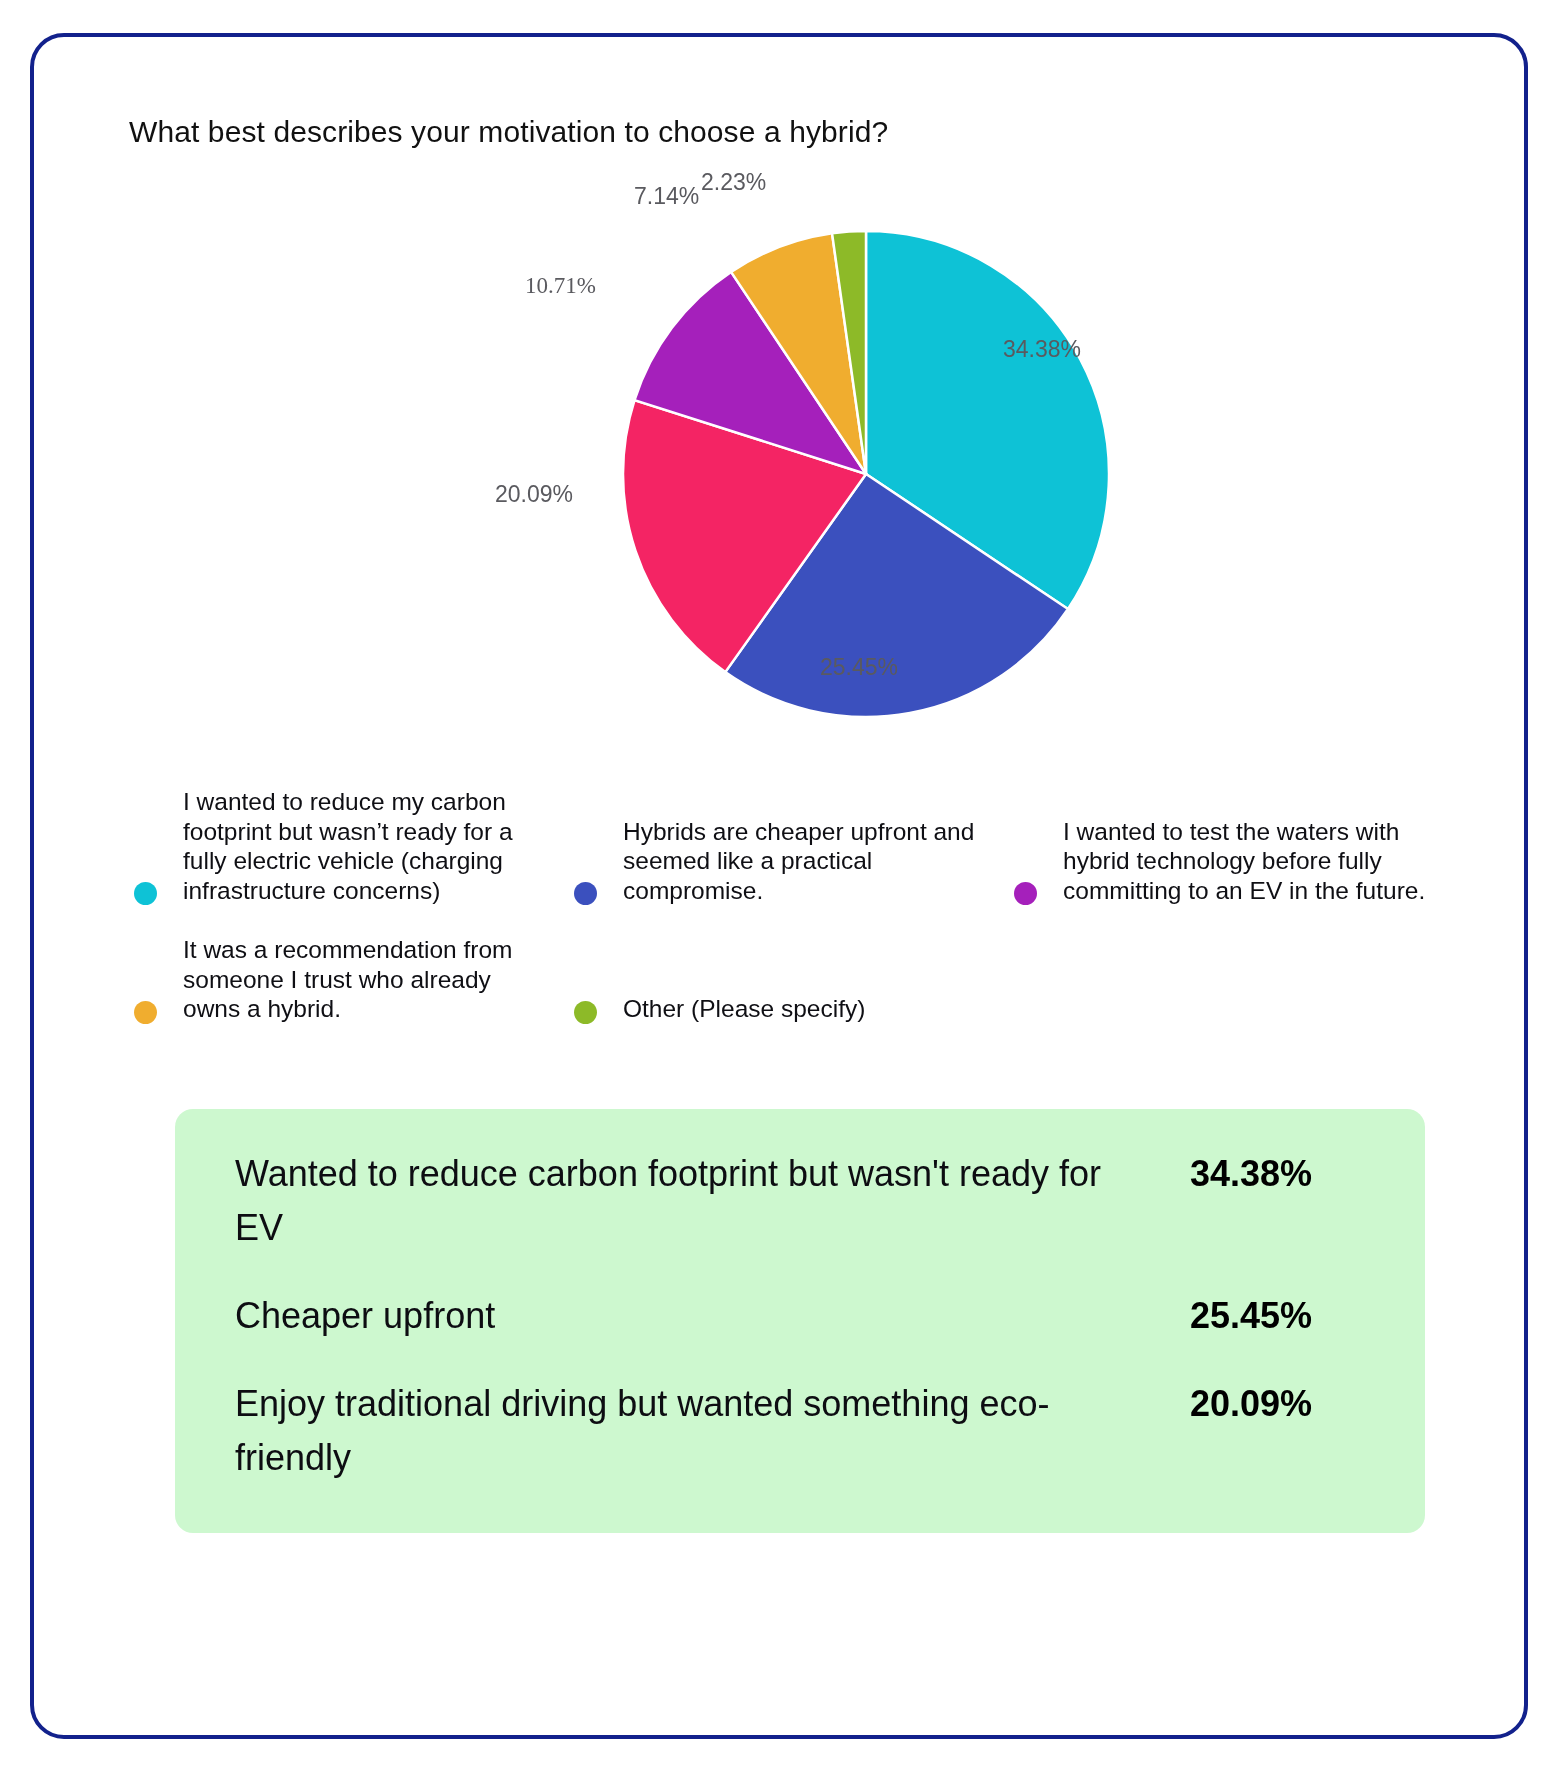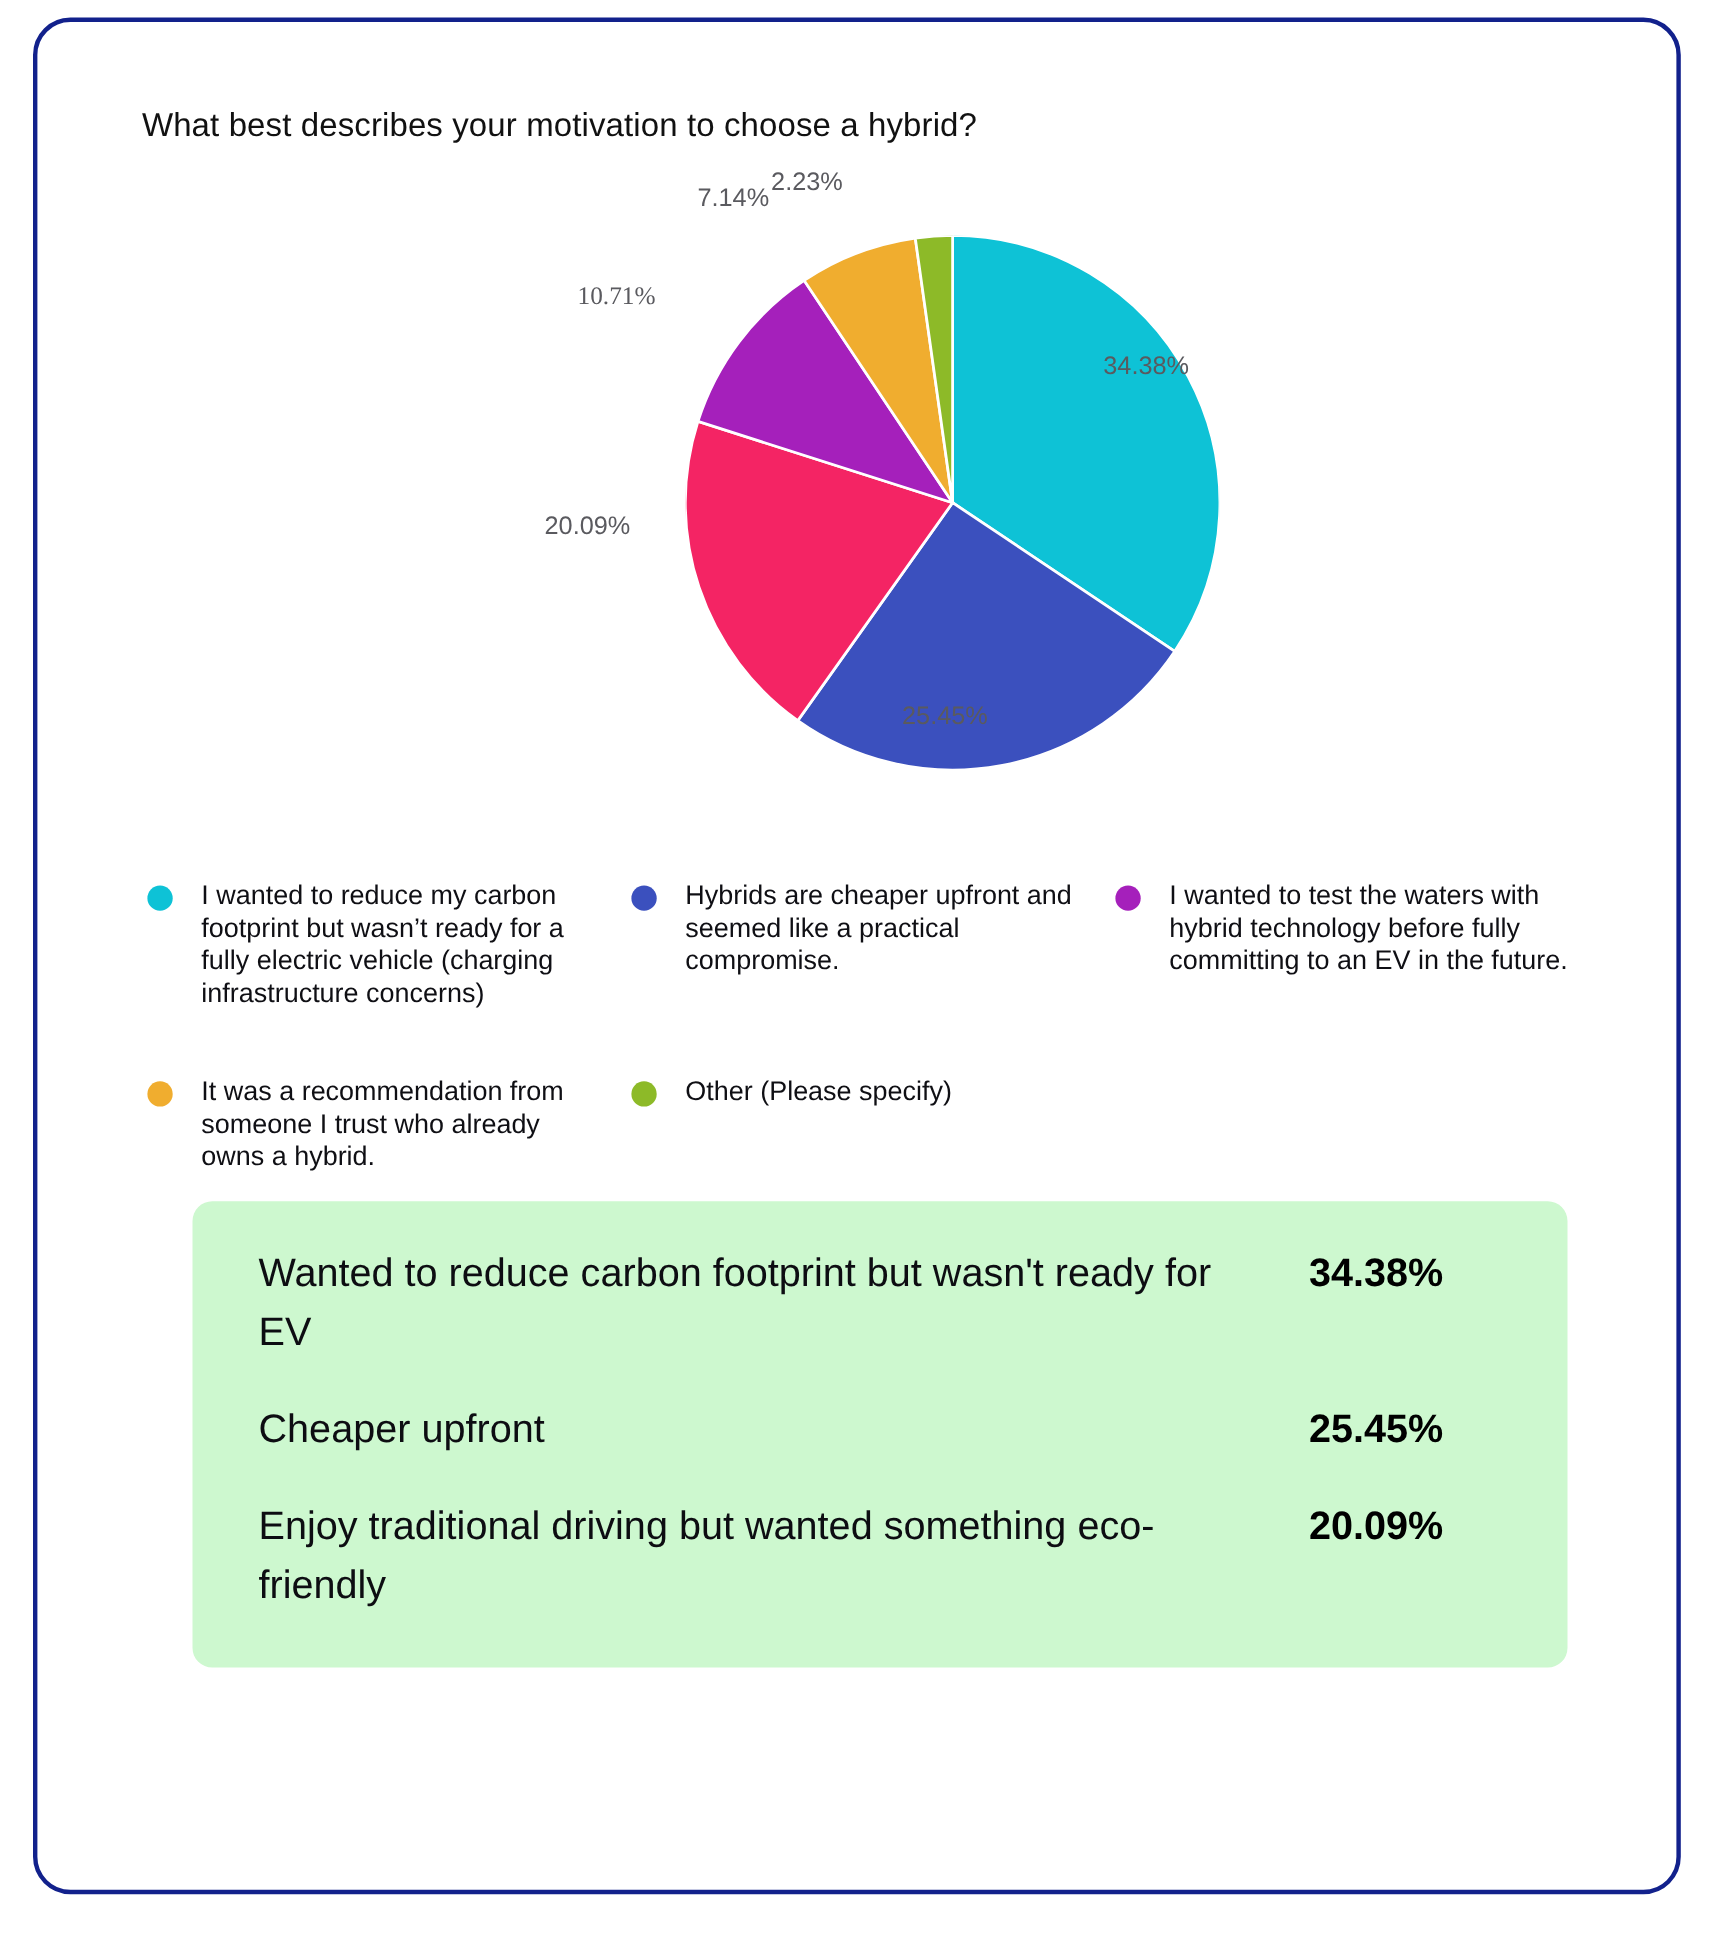--- a/index.html
+++ b/index.html
@@ -10,21 +10,21 @@
   body {
     width: 1564px;
     height: 1766px;
     font-family: "Liberation Sans", sans-serif;
     position: relative;
     overflow: hidden;
   }
   #card {
     position: absolute;
     left: 30px;
-    top: 16px;
+    top: 33px;
     width: 1498px;
     height: 1706px;
     box-sizing: border-box;
     border: 4px solid #12218c;
     border-radius: 34px;
     background: #ffffff;
   }
   #chart-title {
     position: absolute;
     left: 95px;
@@ -57,23 +57,22 @@
     left: 100px;
     top: 750px;
     width: 1320px;
     display: grid;
     grid-template-columns: 440px 440px 440px;
     grid-auto-rows: auto;
     row-gap: 30px;
   }
   .legend-item {
     display: flex;
-    align-items: flex-start;
+    align-items: flex-end;
     padding-right: 22px;
-    margin-top: 30px;
   }
   .legend-dot {
     width: 23px;
     height: 23px;
     border-radius: 50%;
     flex: 0 0 23px;
     margin-top: 5px;
     margin-right: 26px;
   }
   .legend-label {

